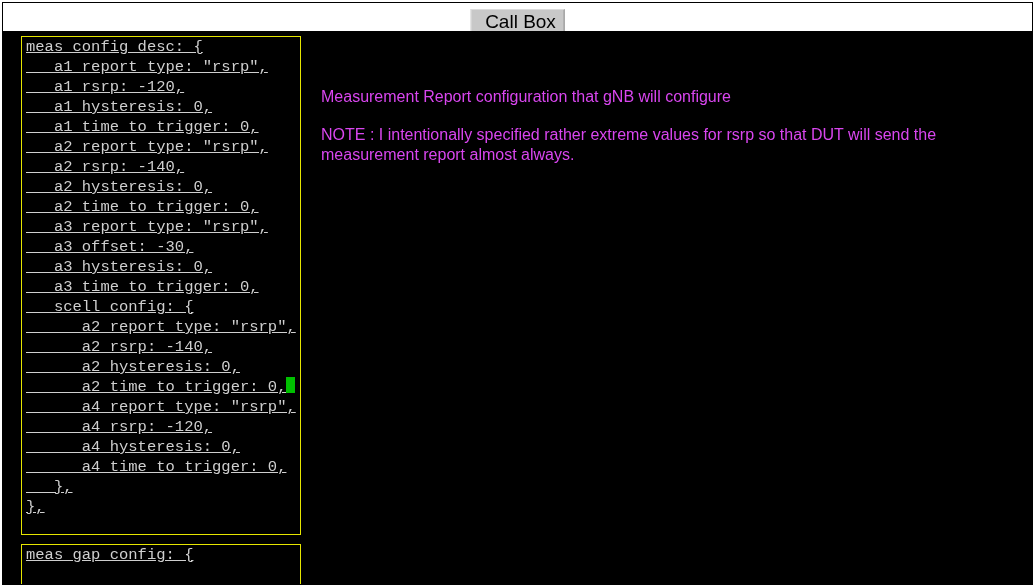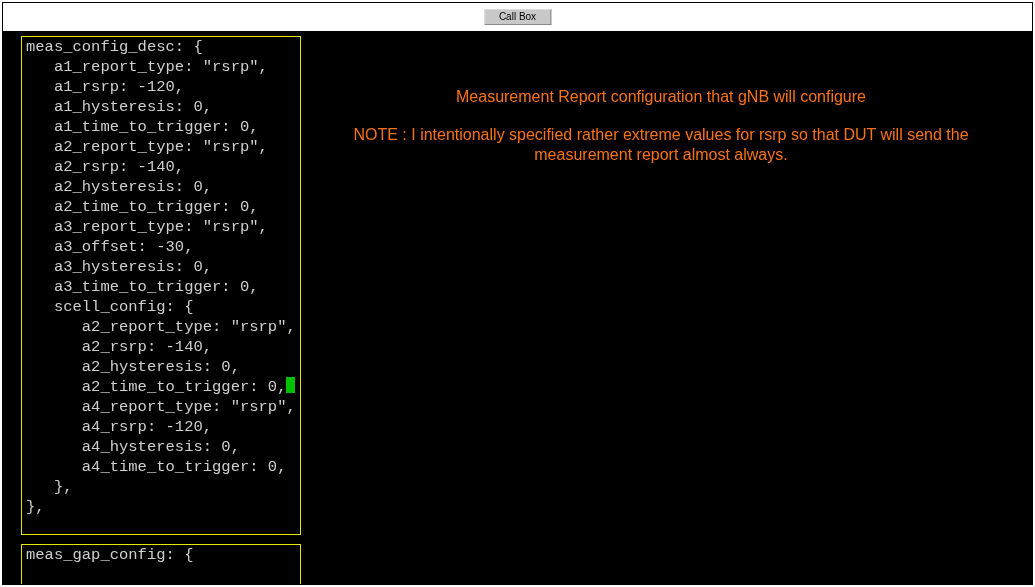--- a/index.html
+++ b/index.html
@@ -21,22 +21,22 @@
   }
   .callbox-btn {
     position: absolute;
     left: 50%;
     top: 6px;
     transform: translateX(-50%);
     background: #c8c8c8;
     border: 1px solid #8a8a8a;
     border-top-color: #dcdcdc;
     border-left-color: #dcdcdc;
-    font-size: 10px;
-    padding: 1px 14px 2px 14px;
+    font-size: 19px;
+    padding: 1px 8px 2px 14px;
     cursor: pointer;
     color: #000;
   }
   .content {
     background: #000;
     position: relative;
     height: 553px;
     overflow: hidden;
   }
   .code-box {
@@ -59,38 +59,38 @@
   .code-box.secondary {
     position: absolute;
     left: 18px;
     top: 513px;
     width: 280px;
     height: 60px; 
   }
   .code-line {
     display: block;
     padding-left: 4px;
+    text-decoration: underline;
   }
   .cursor-marker {
     display: inline-block;
     width: 9px;
     height: 16px;
     background: #00c000;
     vertical-align: -2px;
   }
   .explain {
     position: absolute;
     left: 318px;
     top: 56px;
     width: 680px;
-    color: #f97316;
+    color: #d946ef;
     font-family: "Segoe UI", Arial, sans-serif;
     font-size: 16px;
     line-height: 20px;
-    text-align: center;
   }
   .explain p {
     margin: 0 0 18px 0;
   }
 </style>
 </head>
 <body>
 
 <div class="page">
 

